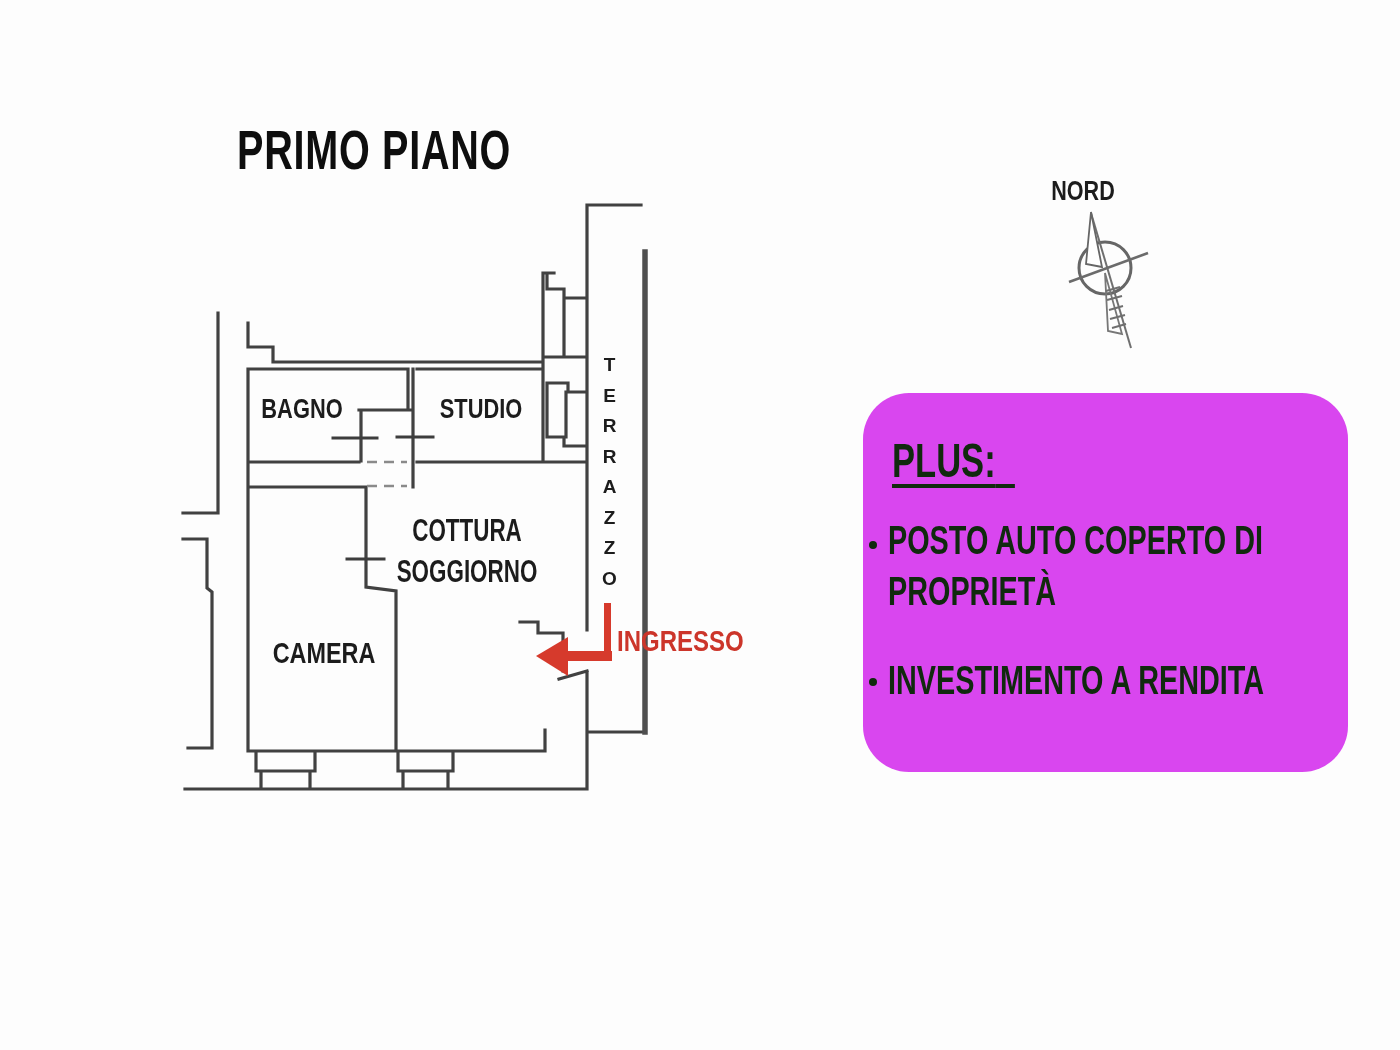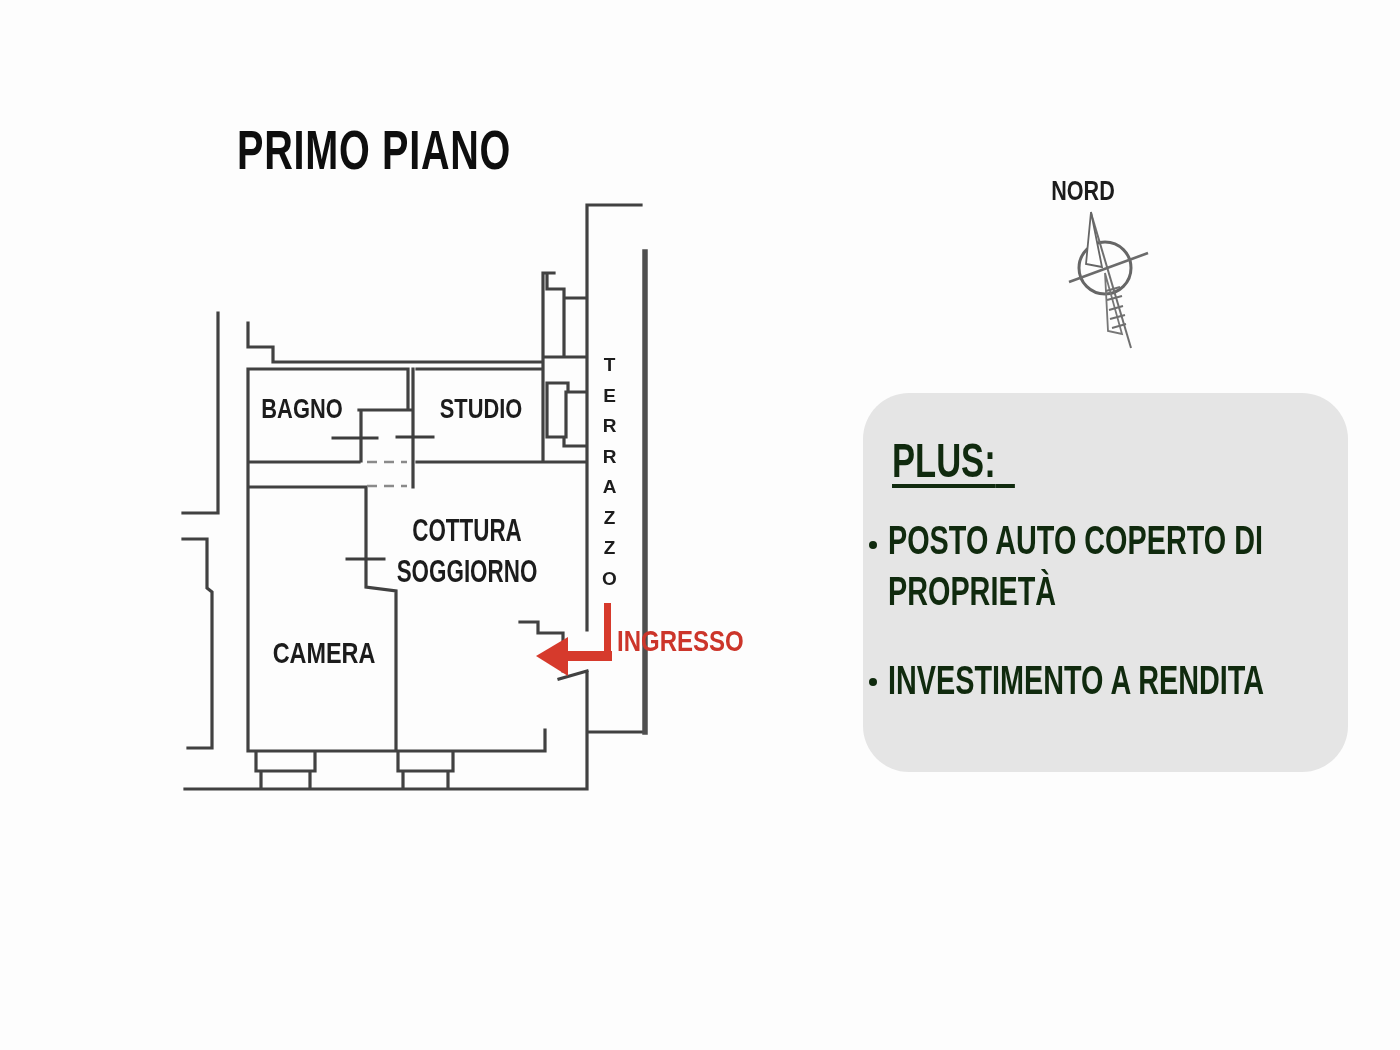--- a/index.html
+++ b/index.html
@@ -33,21 +33,21 @@
     writing-mode:vertical-rl;text-orientation:upright;letter-spacing:9.5px;
     transform:translateX(-50%);
   }
   #page-title{
     position:absolute;left:237px;top:118px;font-weight:bold;font-size:55px;color:#0e0e0e;
     letter-spacing:1px;white-space:nowrap;
     transform:scaleX(0.72);transform-origin:left top;
   }
   #plus-panel{
     position:absolute;left:863px;top:393px;width:485px;height:379px;
-    background:#e5e5e5;border-radius:46px;
+    background:#d946ef;border-radius:46px;
   }
   .plus-heading{
     position:absolute;left:29px;top:40px;font-weight:bold;font-size:48px;color:#102a0e;
     white-space:nowrap;transform:scaleX(0.72);transform-origin:left top;
     text-decoration:underline;text-decoration-thickness:4px;text-underline-offset:7px;
   }
   .plus-heading::after{content:"\00a0\00a0";}
   .plus-item{
     position:absolute;left:25px;width:640px;font-weight:bold;font-size:40px;line-height:51px;
     color:#102a0e;transform:scaleX(0.72);transform-origin:left top;

